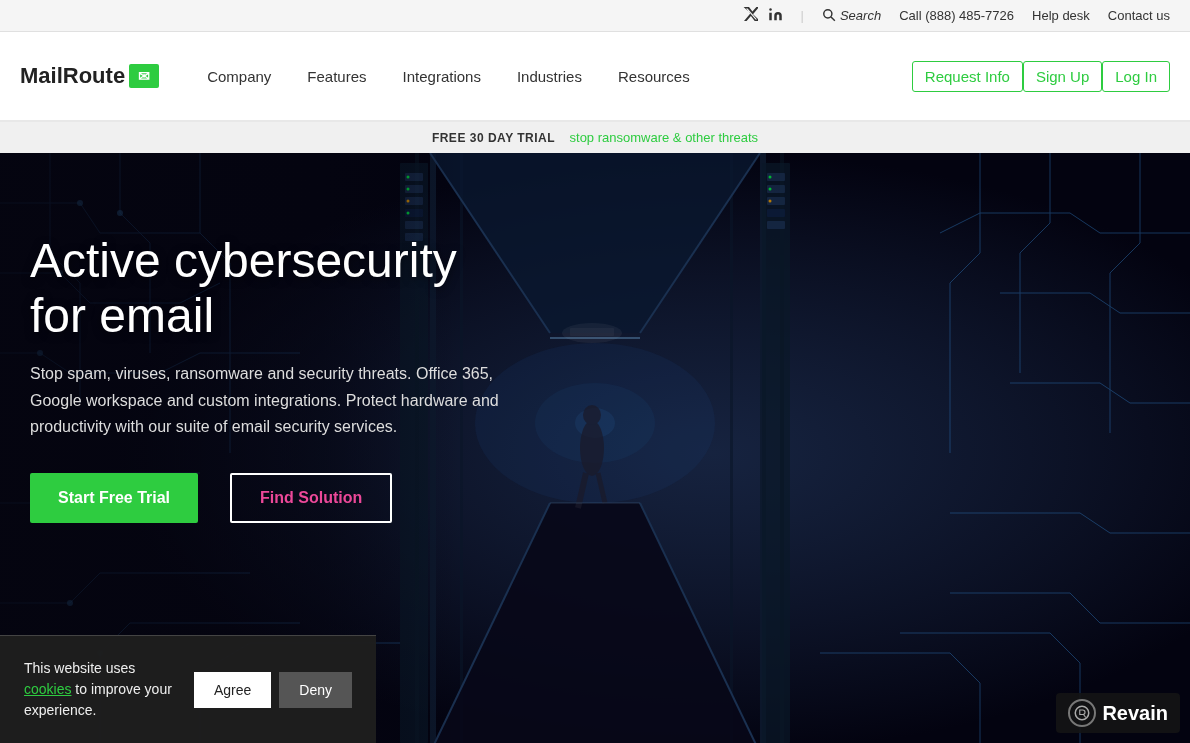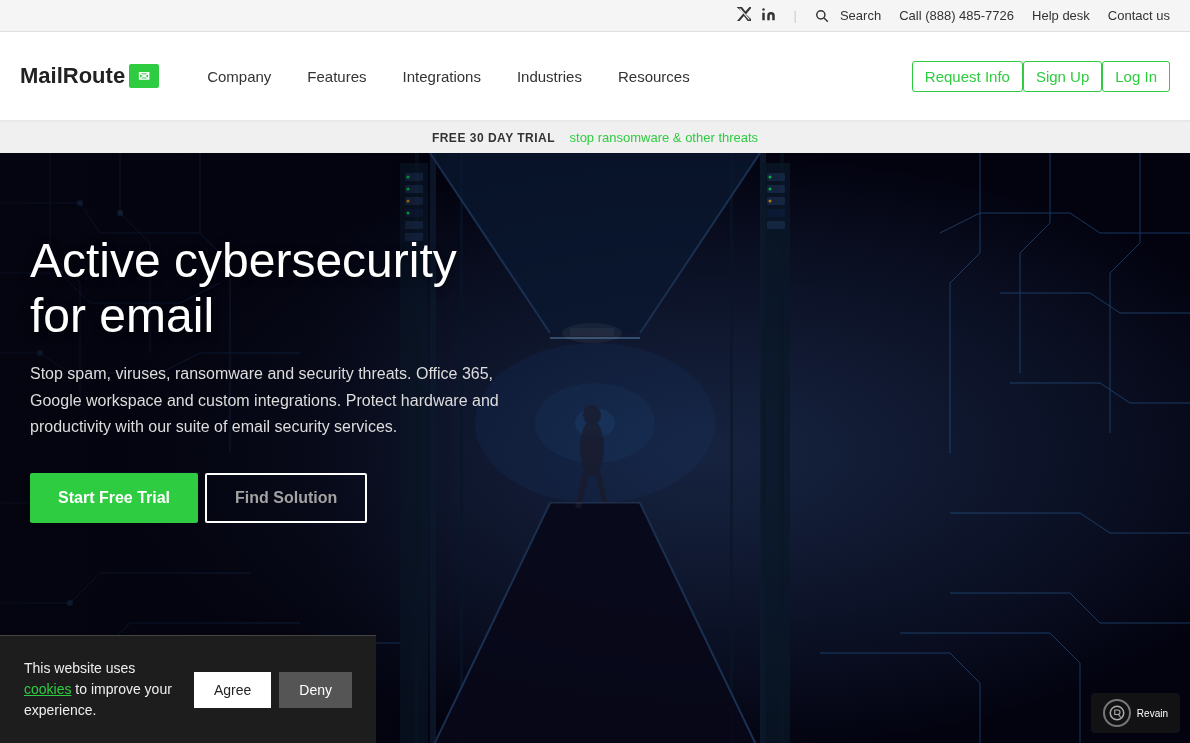--- a/index.html
+++ b/index.html
@@ -15,21 +15,21 @@
       padding: 0 20px;
       gap: 18px;
       border-bottom: 1px solid #e0e0e0;
       font-size: 13px;
       color: #333;
     }
     .top-bar .social-icons { display: flex; gap: 10px; align-items: center; }
     .top-bar .social-icons a { color: #333; text-decoration: none; font-size: 14px; }
     .top-bar .divider { color: #ccc; }
     .top-bar a { color: #333; text-decoration: none; }
-    .top-bar .search-btn { display: flex; align-items: flex-end; gap: 11px; cursor: pointer; }
+    .top-bar .search-btn { display: flex; align-items: flex-start; gap: 4px; cursor: pointer; font-style: italic; }
 
     
     .header {
       background: #fff;
       height: 90px;
       display: flex;
       align-items: center;
       padding: 0 20px;
       border-bottom: 2px solid #e8e8e8;
     }
@@ -145,37 +145,37 @@
     }
     .hero-description {
       font-size: 16px;
       line-height: 1.65;
       color: #ddd;
       margin-bottom: 32px;
       max-width: 520px;
     }
     .hero-buttons {
       display: flex;
-      gap: 7px;
+      gap: 32px;
     }
     .btn-start-trial {
       background: #2ecc40;
       color: white;
       border: none;
       padding: 16px 28px;
       font-size: 16px;
       font-weight: 600;
       cursor: pointer;
       border-radius: 2px;
       text-decoration: none;
       display: inline-block;
     }
     .btn-find-solution {
       background: transparent;
-      color: #a3a3a3;
+      color: #ec4899;
       border: 2px solid white;
       padding: 14px 28px;
       font-size: 16px;
       font-weight: 600;
       cursor: pointer;
       border-radius: 2px;
       text-decoration: none;
       display: inline-block;
     }
 
@@ -242,22 +242,22 @@
       position: fixed;
       bottom: 10px;
       right: 10px;
       background: rgba(20,20,20,0.88);
       color: white;
       display: flex;
       align-items: center;
       gap: 6px;
       padding: 6px 12px;
       border-radius: 4px;
-      font-size: 10px;
-      font-weight: 400;
+      font-size: 20px;
+      font-weight: 700;
       z-index: 1001;
     }
     .revain-icon {
       width: 28px;
       height: 28px;
       border: 2px solid #777;
       border-radius: 50%;
       display: flex;
       align-items: center;
       justify-content: center;

